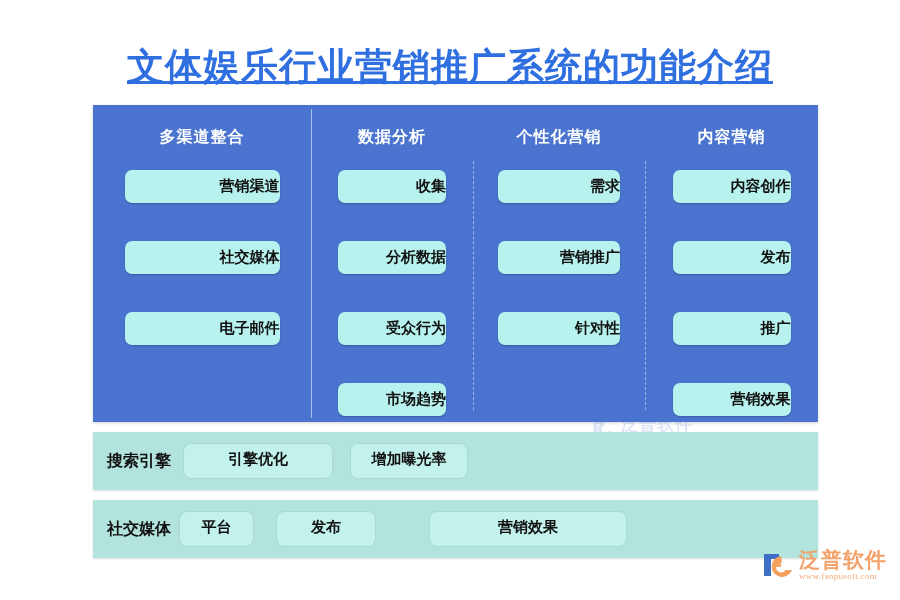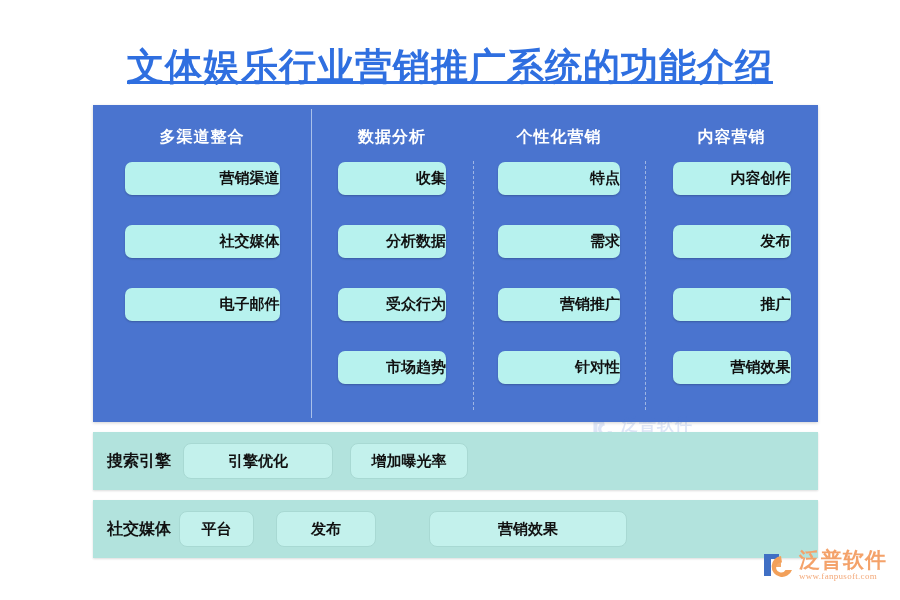--- a/index.html
+++ b/index.html
@@ -34,20 +34,21 @@
     box-shadow:0 1px 3px rgba(0,0,0,0.18);
   }
   .col{
     position:relative;
     flex:1 1 0;
     padding-top:22px;
     box-sizing:border-box;
     display:flex;
     flex-direction:column;
     align-items:center;
+    gap:8px;
   }
   .col.c1{flex:0 0 218px;}
   .col.c2{flex:0 0 162px;}
   .col.c3{flex:0 0 172px;}
   .col.c4{flex:1 1 auto;}
 
   .col-divider-solid{
     position:absolute;left:0;top:4px;bottom:4px;width:1px;
     background:#a9c0ea;
   }
@@ -112,21 +113,21 @@
     background:#c3f1ec;
     border:1px solid #a8d9d3;
     border-radius:8px;
     height:36px;
     line-height:34px;
     text-align:center;
     font-size:15px;
     font-weight:bold;
     color:#111111;
     box-sizing:border-box;
-    font-family:Liberation Sans, sans-serif;
+    font-family:Liberation Mono, monospace;
     white-space:nowrap;
     flex:0 0 auto;
   }
 
   
   .band.b1 .band-pill:nth-of-type(1){width:185px;margin-right:55px;}
   .band.b1 .band-pill:nth-of-type(2){width:150px;margin-right:17px;}
   .band.b1 .band-pill:nth-of-type(3){width:118px;}
 
   
@@ -196,21 +197,20 @@
       <div class="col-title">数据分析</div>
       <div class="pill">收集</div>
       <div class="pill">分析数据</div>
       <div class="pill">受众行为</div>
       <div class="pill">市场趋势</div>
     </div>
 
     <div class="col c3">
       <div class="col-divider-dashed"></div>
       <div class="col-title">个性化营销</div>
-      <div class="pill">特点</div>
       <div class="pill">需求</div>
       <div class="pill">营销推广</div>
       <div class="pill">针对性</div>
     </div>
 
     <div class="col c4">
       <div class="col-divider-dashed"></div>
       <div class="col-title">内容营销</div>
       <div class="pill">内容创作</div>
       <div class="pill">发布</div>

